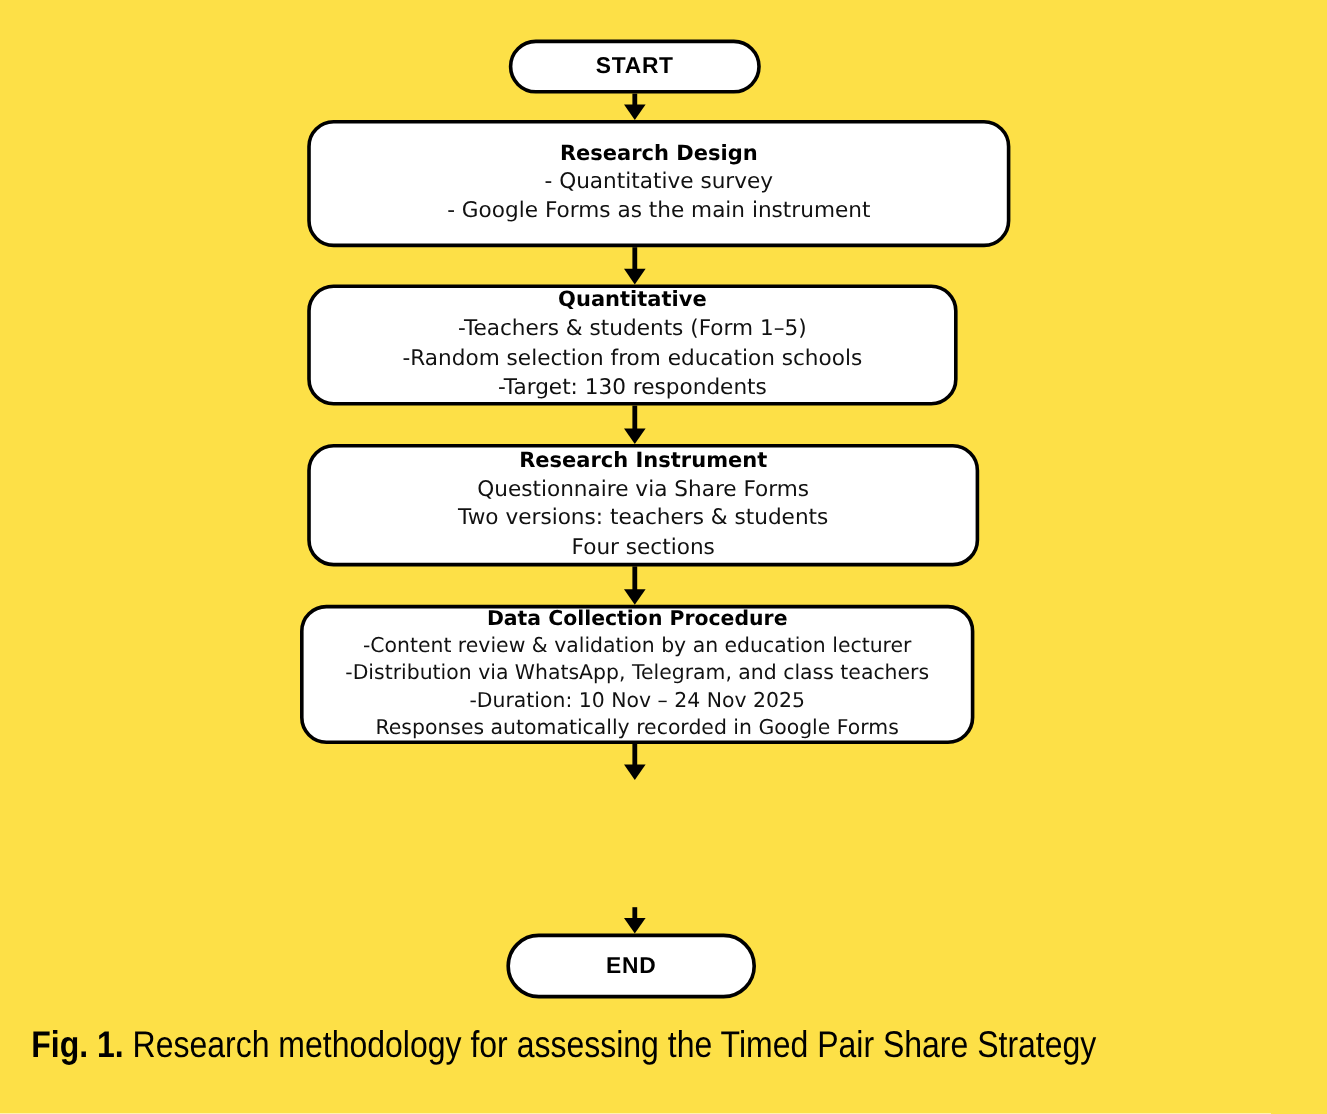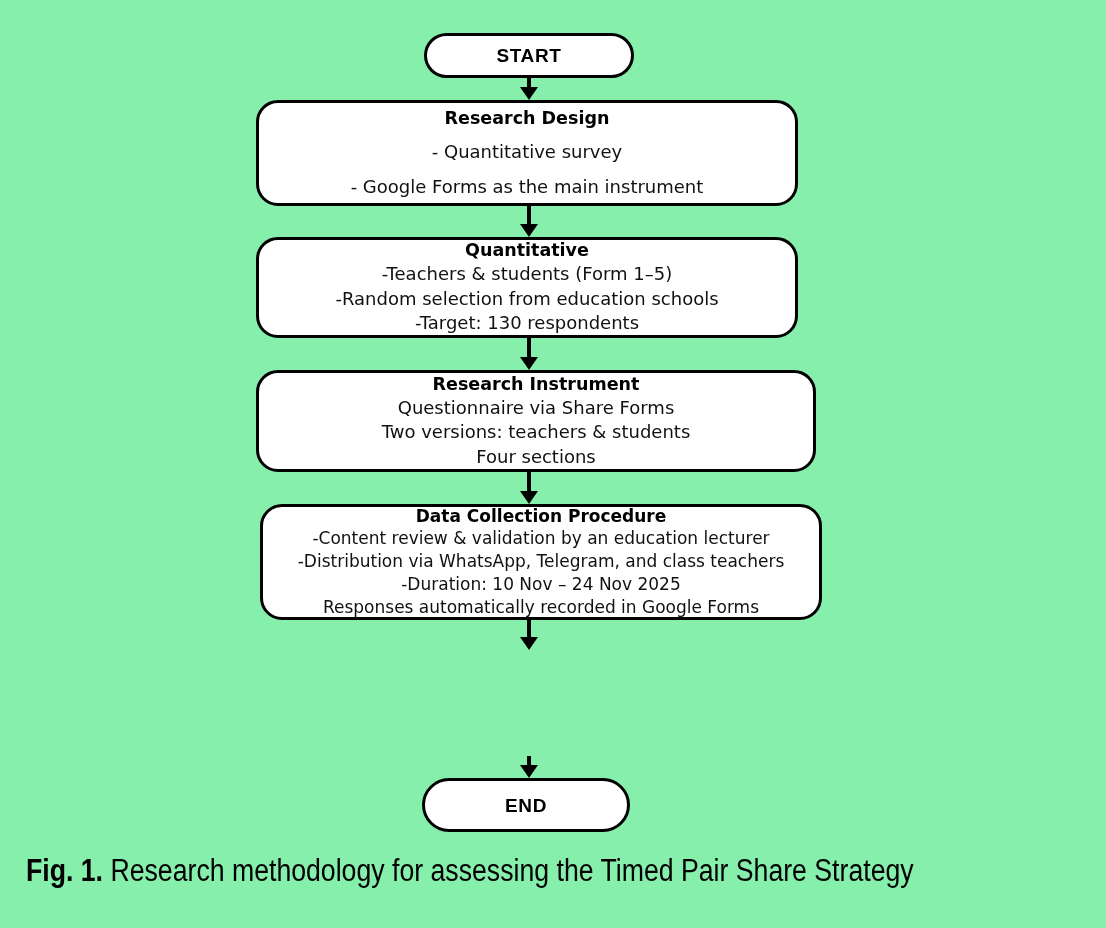--- a/index.html
+++ b/index.html
@@ -12,21 +12,21 @@
     height: 928px;
     font-family: "Liberation Sans", sans-serif;
     color: #000000;
     overflow: hidden;
   }
 
   #canvas {
     position: relative;
     width: 1106px;
     height: 928px;
-    background: #86efac;
+    background: #fde047;
   }
 
   
   .terminator {
     position: absolute;
     box-sizing: border-box;
     border: 3px solid #000000;
     border-radius: 999px;
     background: #ffffff;
     display: flex;
@@ -133,21 +133,21 @@
 
   <div class="terminator" style="left:424px; top:33px; width:210px; height:45px;">
     <span class="term-label">START</span>
   </div>
 
   <div class="connector" style="left:517px; top:78px; height:22px;">
     <div class="stem" style="height:11px;"></div>
     <div class="head"></div>
   </div>
 
-  <div class="process" style="left:256px; top:100px; width:542px; height:106px;justify-content:space-between;">
+  <div class="process" style="left:256px; top:100px; width:586px; height:106px;">
     <div class="box-title">Research Design</div>
     <div class="box-line">- Quantitative survey</div>
     <div class="box-line">- Google Forms as the main instrument</div>
   </div>
 
   <div class="connector" style="left:517px; top:206px; height:31px;">
     <div class="stem" style="height:20px;"></div>
     <div class="head"></div>
   </div>
 
@@ -168,21 +168,21 @@
     <div class="box-line">Questionnaire via Share Forms</div>
     <div class="box-line">Two versions: teachers &amp; students</div>
     <div class="box-line">Four sections</div>
   </div>
 
   <div class="connector" style="left:517px; top:472px; height:32px;">
     <div class="stem" style="height:21px;"></div>
     <div class="head"></div>
   </div>
 
-  <div class="process narrow-text" style="left:260px; top:504px; width:562px; height:116px;">
+  <div class="process narrow-text" style="left:250px; top:504px; width:562px; height:116px;">
     <div class="box-title">Data Collection Procedure</div>
     <div class="box-line">-Content review &amp; validation by an education lecturer</div>
     <div class="box-line">-Distribution via WhatsApp, Telegram, and class teachers</div>
     <div class="box-line">-Duration: 10 Nov – 24 Nov 2025</div>
     <div class="box-line">Responses automatically recorded in Google Forms</div>
   </div>
 
   <div class="connector" style="left:517px; top:620px; height:30px;">
     <div class="stem" style="height:19px;"></div>
     <div class="head"></div>

